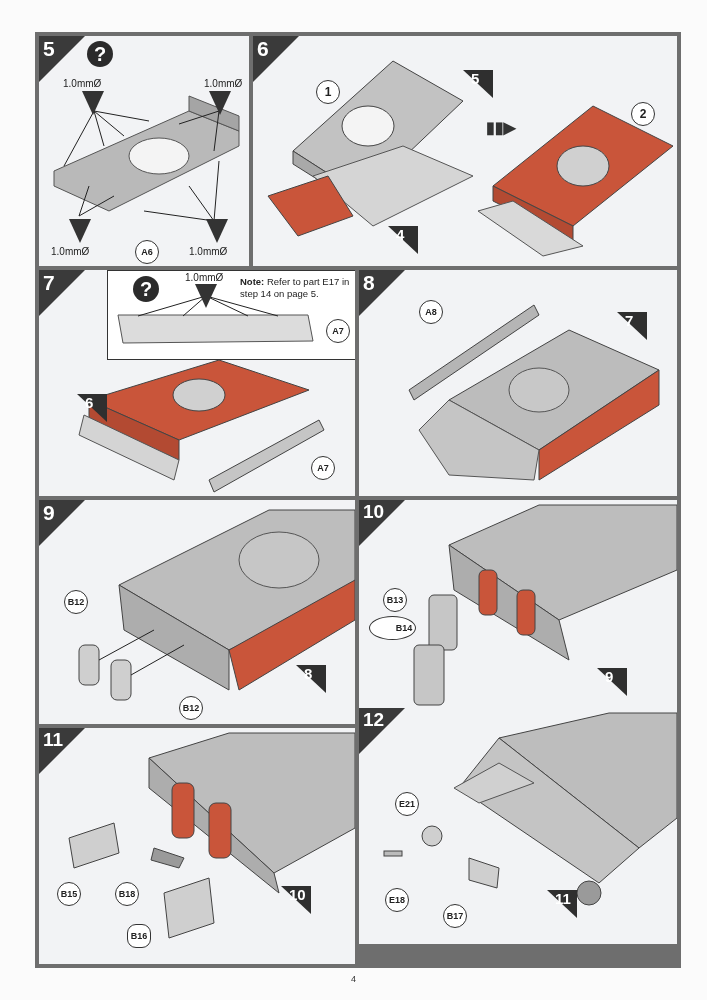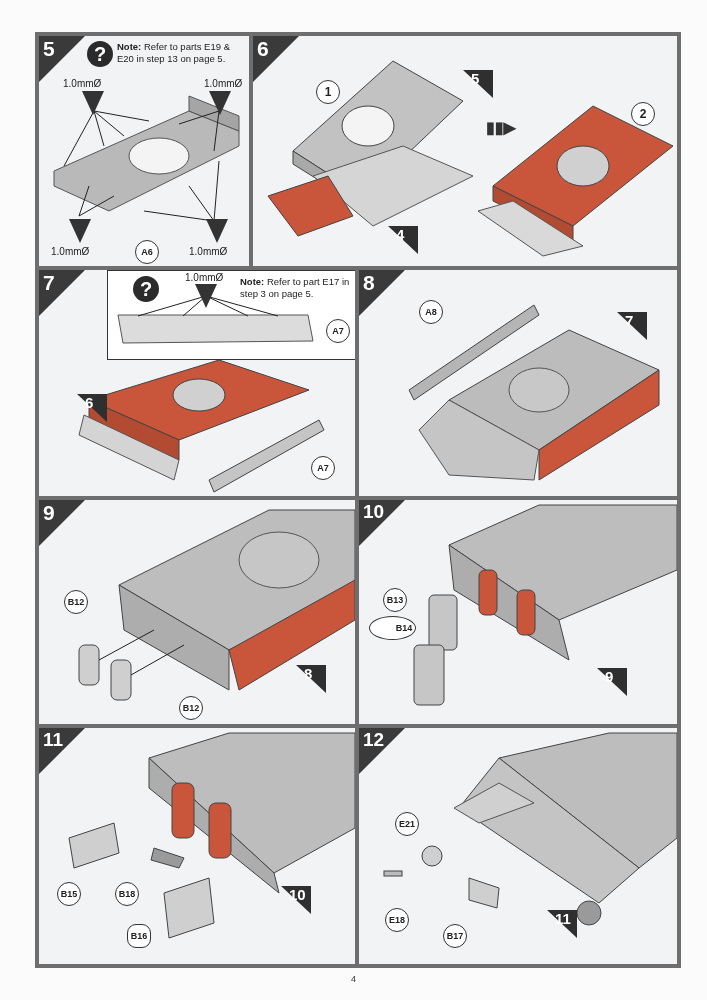--- a/index.html
+++ b/index.html
@@ -44,23 +44,20 @@
         <line x1="40" y1="180" x2="50" y2="150"></line>
           <line x1="40" y1="180" x2="75" y2="160"></line>
         <line x1="175" y1="185" x2="150" y2="150"></line>
           <line x1="175" y1="185" x2="180" y2="125"></line>
         <line x1="175" y1="185" x2="105" y2="175"></line>
       </g>
     </svg>
     <div class="badge"></div>
     <span class="badge-num">5</span>
     <div class="help" style="left:48px;top:5px;">?</div>
-    <div class="note" style="left:78px;top:5px;width:130px;">
-      <b>Note:</b> <span>Refer to parts E19 &amp; E20 in step 13 on page 5.</span>
-    </div>
     <span class="drill" style="left:24px;top:42px;">1.0mmØ</span>
     <div class="drill-tri" style="left:43px;top:55px;"></div>
     <span class="drill" style="left:165px;top:42px;">1.0mmØ</span>
     <div class="drill-tri" style="left:170px;top:55px;"></div>
     <div class="drill-tri" style="left:30px;top:183px;"></div>
     <span class="drill" style="left:12px;top:210px;">1.0mmØ</span>
     <div class="drill-tri" style="left:167px;top:183px;"></div>
     <span class="drill" style="left:150px;top:210px;">1.0mmØ</span>
     <div class="part" style="left:96px;top:204px;">A6</div>
   </div>
@@ -107,21 +104,21 @@
             <line x1="98" y1="25" x2="30" y2="45"></line>
             <line x1="98" y1="25" x2="75" y2="45"></line>
         <line x1="98" y1="25" x2="140" y2="45"></line>
             <line x1="98" y1="25" x2="170" y2="45"></line>
           </g>
       </svg>
       <div class="help" style="left:25px;top:5px;">?</div>
       <span class="drill" style="left:77px;top:1px;">1.0mmØ</span>
       <div class="drill-tri" style="left:87px;top:13px;"></div>
       <div class="note" style="left:132px;top:5px;width:115px;">
-        <b>Note:</b> <span>Refer to part E17 in step 3 on page 5.</span>
+        <b>Note:</b> <span>Refer to part E17 in step 14 on page 5.</span>
       </div>
       <div class="part" style="left:218px;top:48px;">A7</div>
     </div>
     <div class="tri" style="left:38px;top:124px;">
         <span>6</span>
       </div>
     <div class="part" style="left:272px;top:186px;">A7</div>
   </div>
 
   <div class="panel" style="left:324px;top:238px;width:318px;height:226px;">
@@ -193,21 +190,21 @@
     <div class="badge"></div>
     <span class="badge-num" style="font-size:19px;">11</span>
     <div class="part" style="left:18px;top:154px;">B15</div>
     <div class="part" style="left:76px;top:154px;">B18</div>
     <div class="part" style="left:88px;top:196px;border-radius:9px;">B16</div>
     <div class="tri" style="left:242px;top:158px;">
         <span>10</span>
       </div>
   </div>
 
-  <div class="panel" style="left:324px;top:696px;width:318px;height:236px;">
+  <div class="panel" style="left:324px;top:676px;width:318px;height:236px;">
     <svg width="318" height="236">
       <polygon points="140,30 250,5 318,5 318,110 280,140" fill="#bdbdbd" stroke="#444"></polygon>
       <polygon points="100,80 140,30 280,140 240,175" fill="#c4c4c4" stroke="#444"></polygon>
       <polygon points="95,80 140,55 175,75 120,95" fill="#d0d0d0" stroke="#555"></polygon>
       <ellipse cx="230" cy="185" rx="12" ry="12" fill="#9a9a9a" stroke="#444"></ellipse>
       <circle cx="73" cy="128" r="10" fill="#cfcfcf" stroke="#444"></circle>
       <rect x="25" y="143" width="18" height="5" fill="#bbb" stroke="#444"></rect>
       <polygon points="110,150 140,160 138,180 110,172" fill="#cfcfcf" stroke="#444"></polygon>
     </svg>
     <div class="badge"></div>

